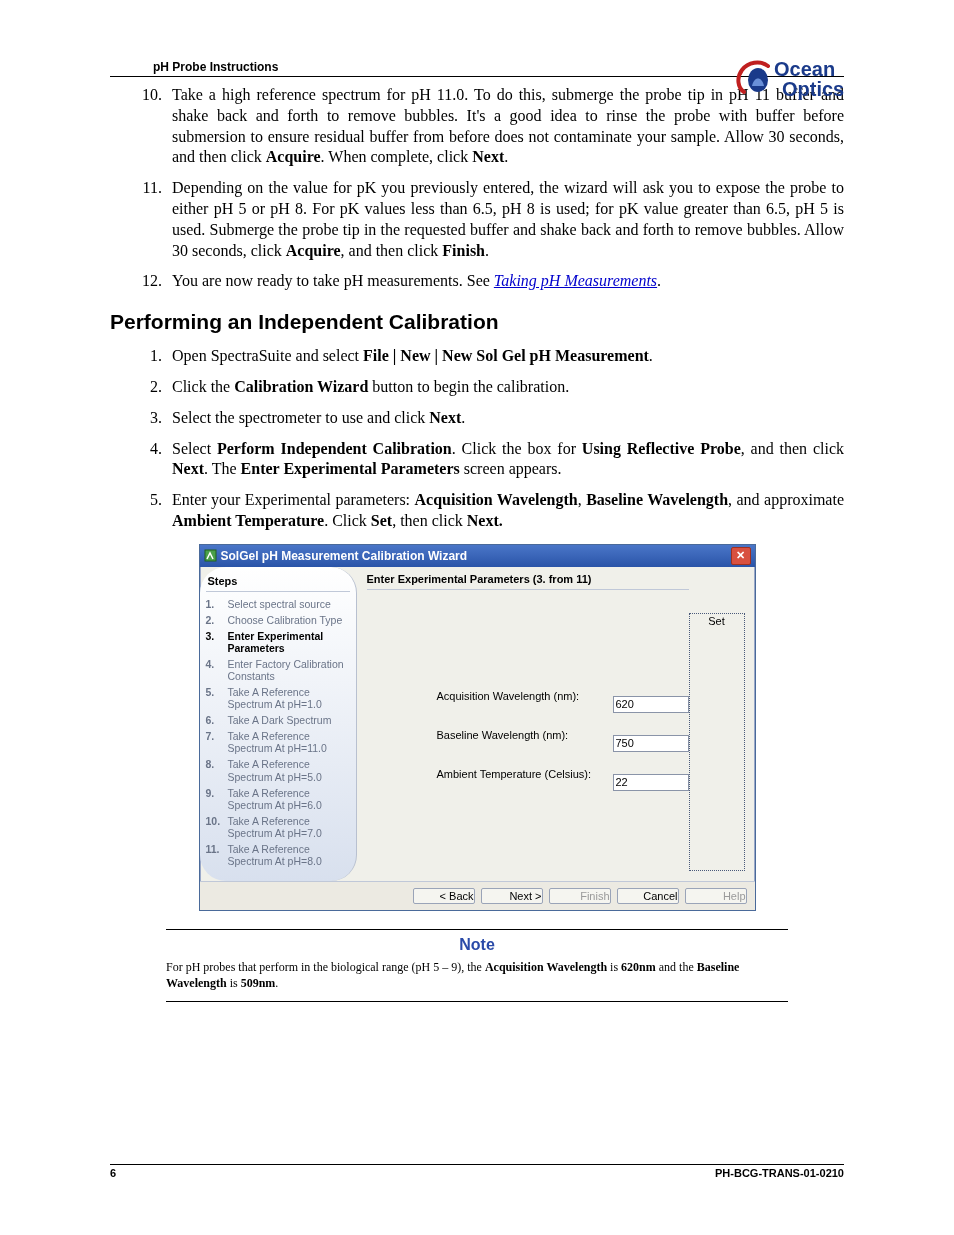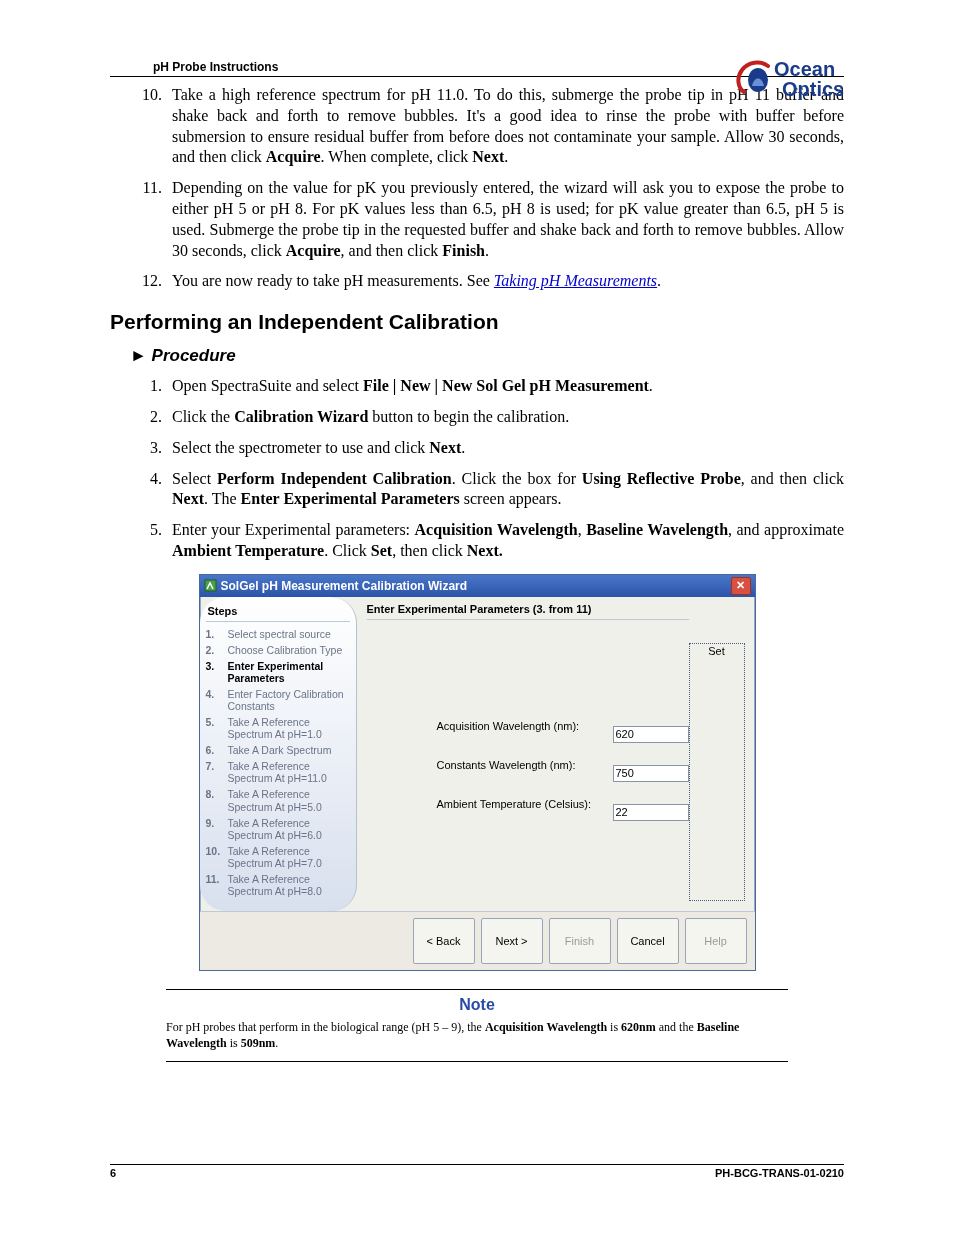--- a/index.html
+++ b/index.html
@@ -157,23 +157,23 @@
     background:#eceae2;
     padding:6px 8px;
     display:flex;
     justify-content:flex-end;
     gap:6px;
   }
   .wiz-btn {
     border:1px solid #9aa4b8;
     background:#f5f5f0;
     font-size:11px;
-    padding:16px 0;
+    padding:1px 0;
     width:60px;
-    text-align:center;
+    text-align:right;
     border-radius:2px;
     font-family: Tahoma, Arial, sans-serif;
   }
   .wiz-btn.disabled { color:#9a9a9a; }
   .note-sep { border-top:1.5px solid #000; margin: 8px 56px 6px 56px; }
   .note-head {
     text-align:center;
     font-family: Arial, Helvetica, sans-serif;
     font-weight:bold;
     color:#2a4aa8;
@@ -226,21 +226,20 @@
     <li>
       <span>Depending on the value for pK you previously entered, the wizard will ask you to expose the probe to either pH 5 or pH 8. For pK values less than 6.5, pH 8 is used; for pK value greater than 6.5, pH 5 is used. Submerge the probe tip in the requested buffer and shake back and forth to remove bubbles. Allow 30 seconds, click </span><span class="bold">Acquire</span><span>, and then click </span><span class="bold">Finish</span><span>.</span>
     </li>
     <li>
       <span>You are now ready to take pH measurements. See </span><a href="#" class="link">Taking pH Measurements</a><span>.</span>
     </li>
   </ol>
 
   <div class="h2">Performing an Independent Calibration</div>
 
-  <div class="proc-head">► <span>Procedure</span></div>
 
   <ol class="ol-outer" start="1">
     <li>
       <span>Open SpectraSuite and select </span><span class="bold">File | New | New Sol Gel pH Measurement</span><span>.</span>
     </li>
     <li>
       <span>Click the </span><span class="bold">Calibration Wizard</span><span> button to begin the calibration.</span>
     </li>
     <li>
       <span>Select the spectrometer to use and click </span><span class="bold">Next</span><span>.</span>
@@ -318,21 +317,21 @@
       </div>
       <div class="wiz-main">
         <div>
           <div class="wiz-main-head">Enter Experimental Parameters (3. from 11)</div>
           <div class="param-block">
             <div class="param-row">
               <div class="param-label">Acquisition Wavelength (nm):</div>
               <input class="param-input" value="620" style="">
             </div>
             <div class="param-row">
-              <div class="param-label">Constants Wavelength (nm):</div>
+              <div class="param-label">Baseline Wavelength (nm):</div>
               <input class="param-input" value="750" style="">
             </div>
             <div class="param-row">
               <div class="param-label">Ambient Temperature (Celsius):</div>
               <input class="param-input" value="22" style="">
             </div>
           </div>
         </div>
         <div class="set-btn">Set</div>
       </div>

